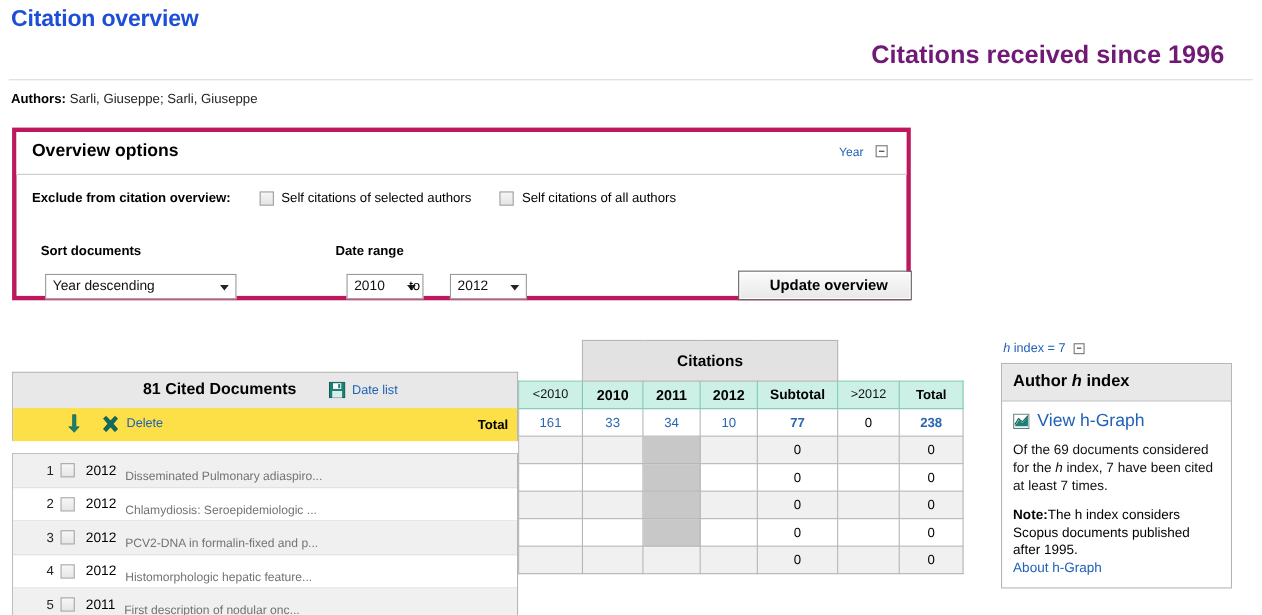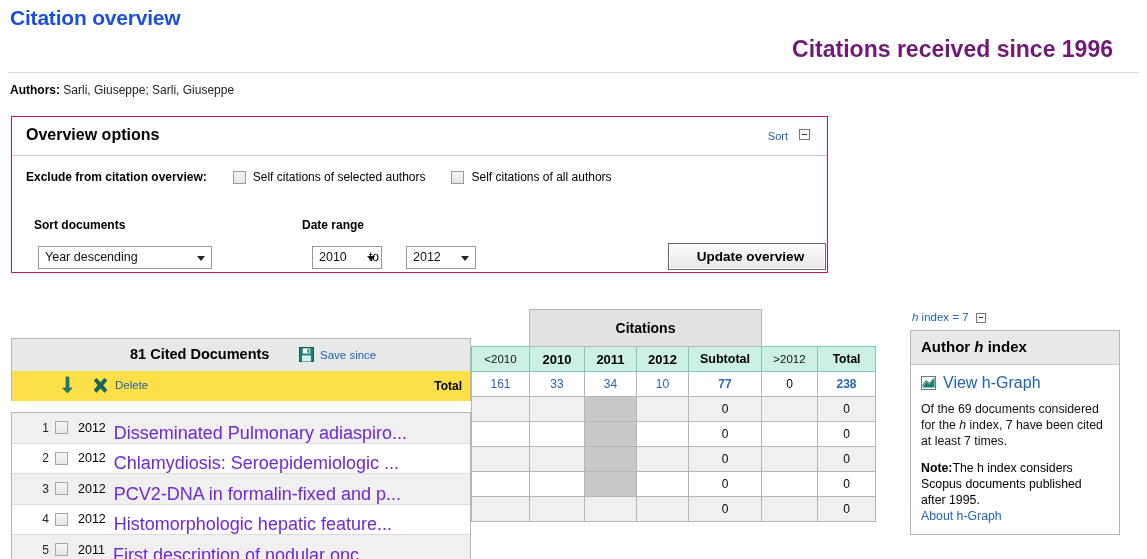--- a/index.html
+++ b/index.html
@@ -45,21 +45,21 @@
     font-size: 12px;
   }
   .authors-line .lbl { font-weight: bold; }
   .authors-line .val { color: #222; }
 
   
   .options-box {
     position: absolute;
     left: 11px; top: 116px;
     width: 817px; height: 157px;
-    border: 1px solid #be185d;
+    border: 4px solid #be185d;
     background: #fff;
     text-decoration: underline;
   }
   .options-head {
     position: relative;
     height: 39px;
     border-bottom: 1px solid #c9c9c9;
     background: #fff;
   }
   .options-head .ttl {
@@ -318,22 +318,22 @@
     flex: none;
     cursor: pointer;
   }
   .doc-row .yr {
     margin-left: 10px;
     font-size: 12.5px;
     color: #000;
   }
   .doc-row .ttl2 {
     margin-left: 8px;
-    font-size: 18px;
-    color: #6d28d9;
+    font-size: 11px;
+    color: #737373;
     white-space: nowrap;
     overflow: hidden;
     margin-top: 11px;
   }
 
   
   .hidx-top {
     position: absolute;
     left: 912px; top: 311px;
     font-size: 11.5px;
@@ -409,21 +409,21 @@
   <div class="citations-since">Citations received since 1996</div>
   <div class="header-rule"></div>
   <div class="authors-line">
     <span class="lbl">Authors:</span>
     <span class="val">Sarli, Giuseppe; Sarli, Giuseppe</span>
   </div>
 
   <div class="options-box">
     <div class="options-head">
       <div class="ttl">Overview options</div>
-      <span class="hide-link">Sort</span>
+      <span class="hide-link">Year</span>
       <span class="collapse-box"></span>
     </div>
 
     <div class="exclude-row">
       <span class="elabel">Exclude from citation overview:</span>
       <span class="cb"></span>
       <span class="cb-text">Self citations of selected authors</span>
       <span class="cb"></span>
       <span class="cb-text">Self citations of all authors</span>
     </div>
@@ -537,21 +537,21 @@
 
   <div class="docs-panel">
     <div class="docs-head">
       <div class="docs-count">81 Cited Documents</div>
       <svg class="save-icon" viewBox="0 0 16 16">
         <rect x="0.5" y="0.5" width="15" height="15" fill="#1b7f74" stroke="#0d5b52"></rect>
         <rect x="4" y="1.5" width="8" height="5.5" fill="#ffffff"></rect>
         <rect x="9" y="2.3" width="2" height="4" fill="#1b7f74"></rect>
         <rect x="3.2" y="9" width="9.6" height="6.5" fill="#d9ece9"></rect>
       </svg>
-      <span class="save-list-link">Save since</span>
+      <span class="save-list-link">Date list</span>
     </div>
     <div class="docs-toolbar">
       <svg class="sort-arrow-icon" viewBox="0 0 16 18">
         <path d="M6 1 L6 12 L2.5 12 L7.5 17 L12 12 L9 12 L9 1 Z" fill="#1b7f74" stroke="#0d5b52" stroke-width="0.6"></path>
       </svg>
       <svg class="del-x-icon" viewBox="0 0 17 17">
         <path d="M2 3.5 L4.5 1.3 L8.5 5.6 L12.5 1.3 L15 3.5 L11 8.3 L15 13 L12.5 15.5 L8.5 11.2 L4.5 15.5 L2 13 L6 8.3 Z" fill="#12695f" stroke="#0b4a43" stroke-width="0.5"></path>
       </svg>
       <span class="delete-link">Delete</span>
       <span class="total-word">Total</span>

